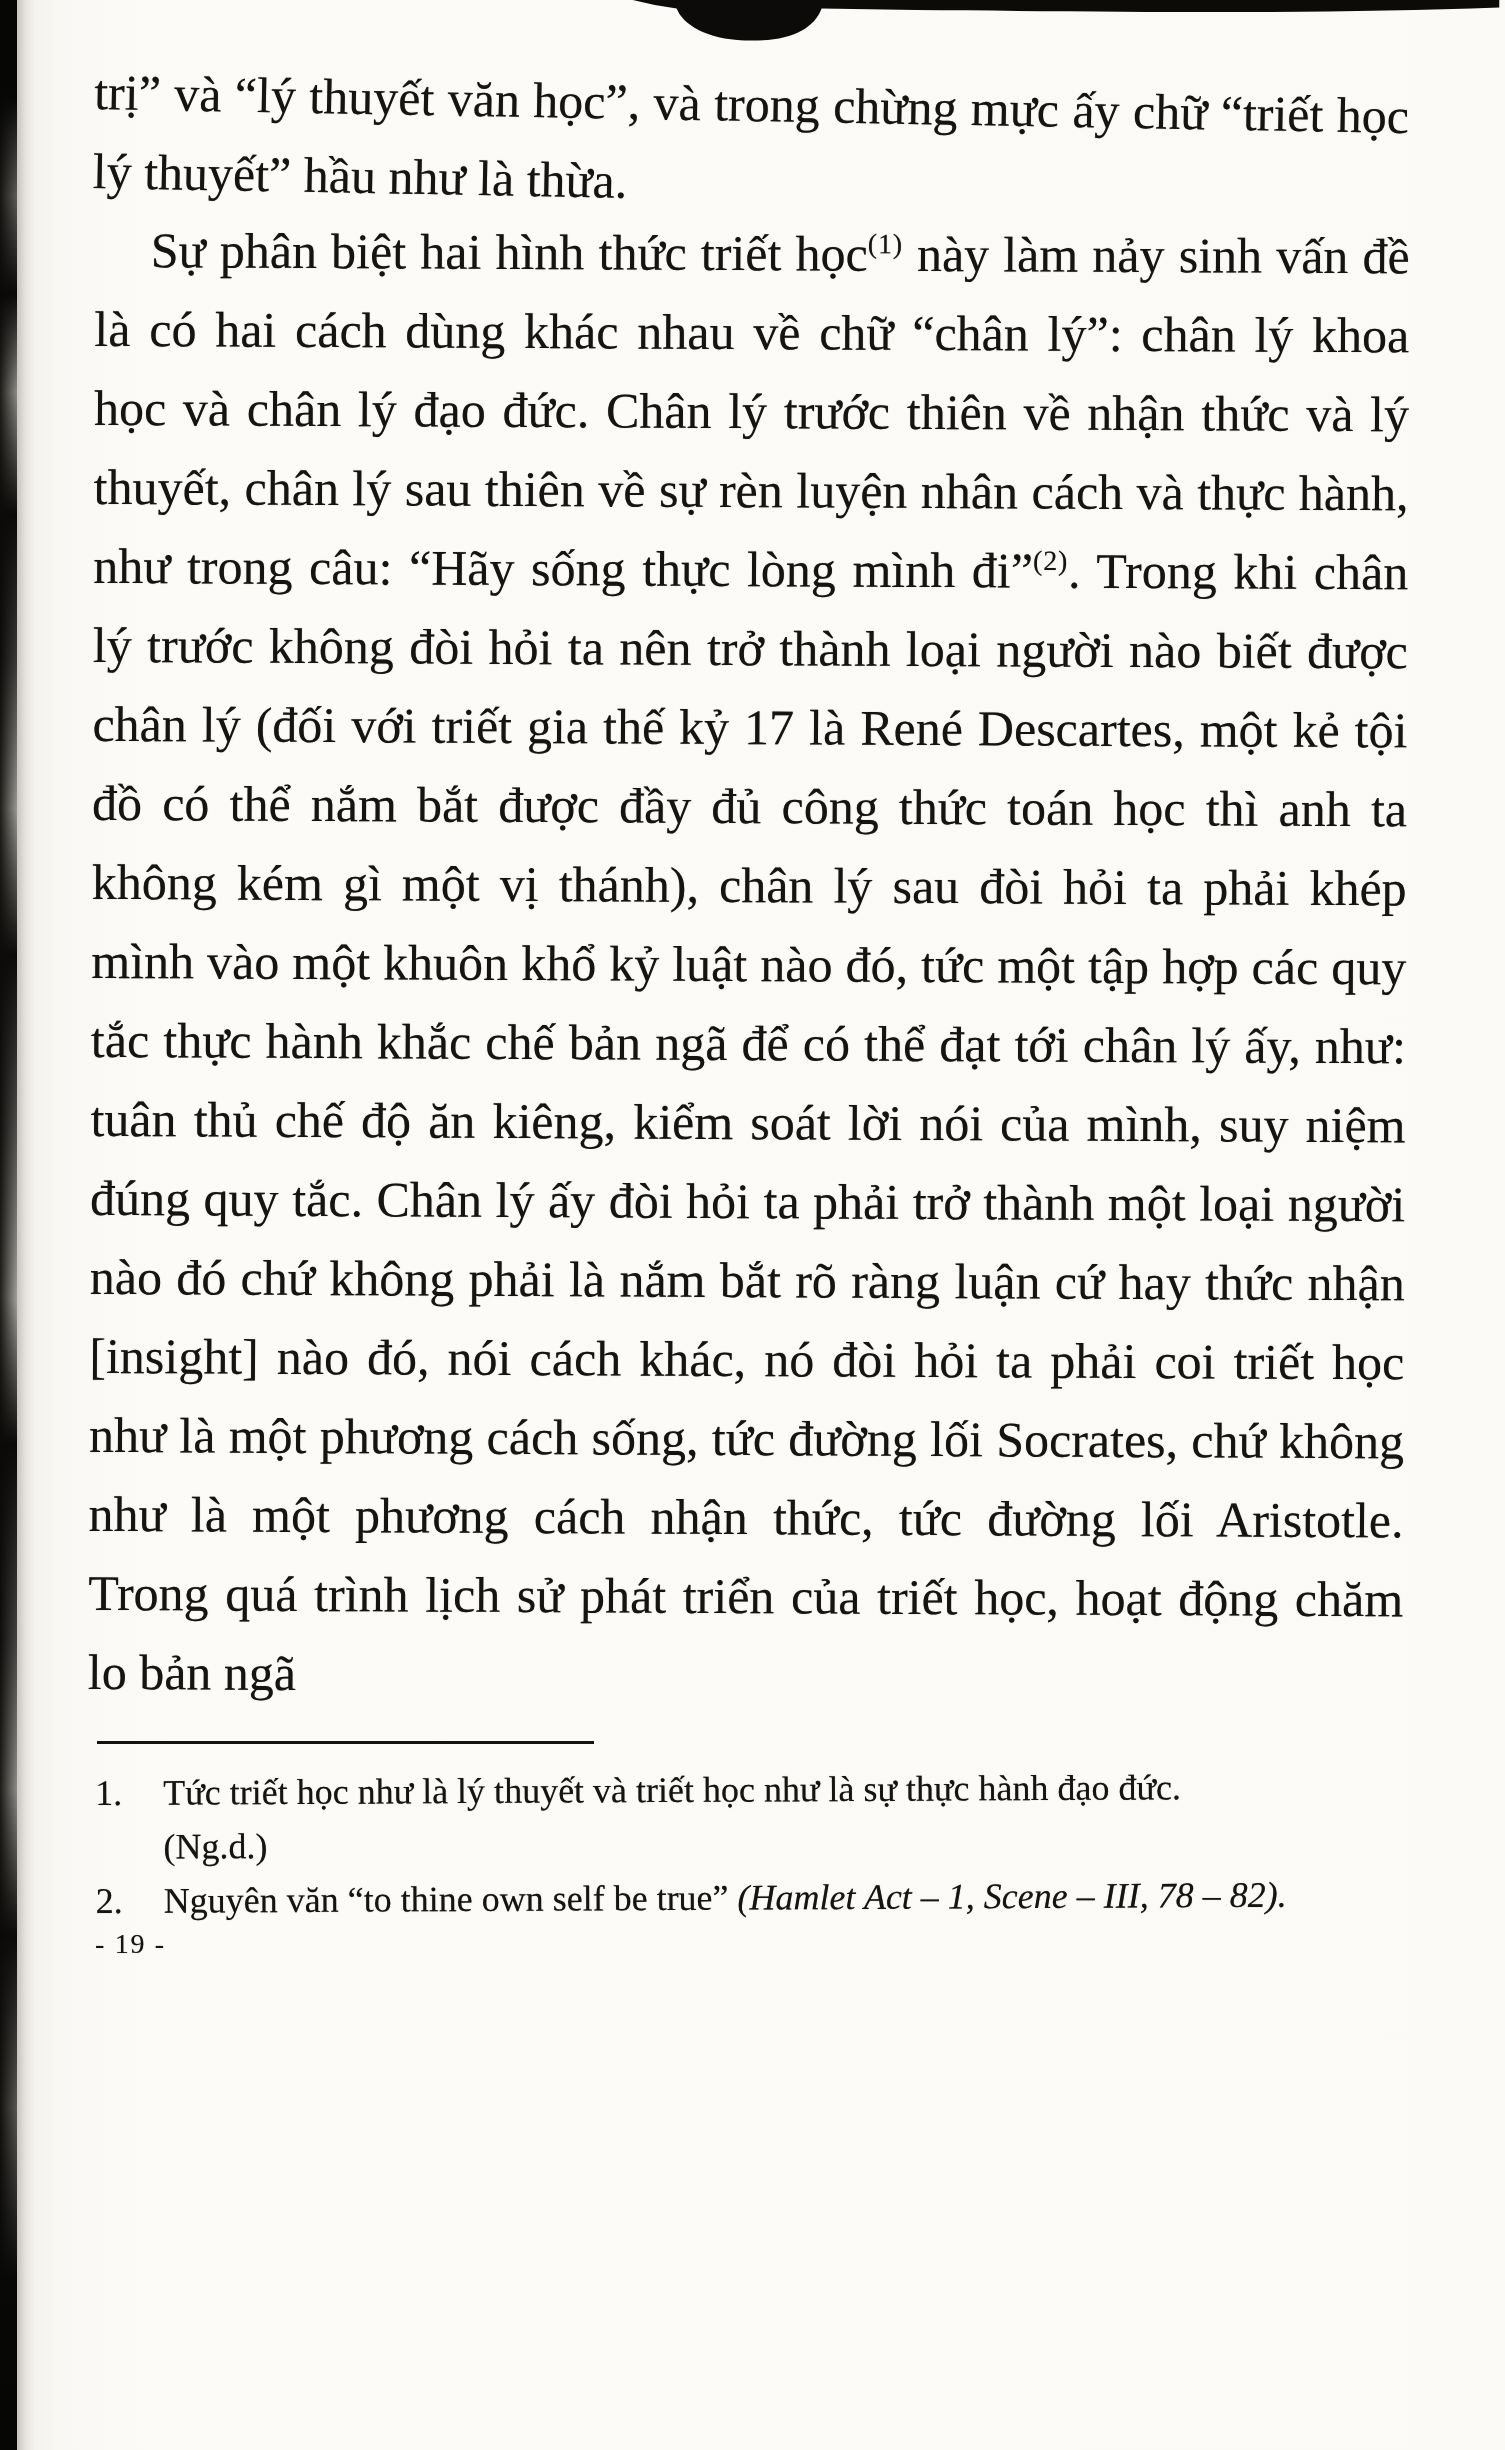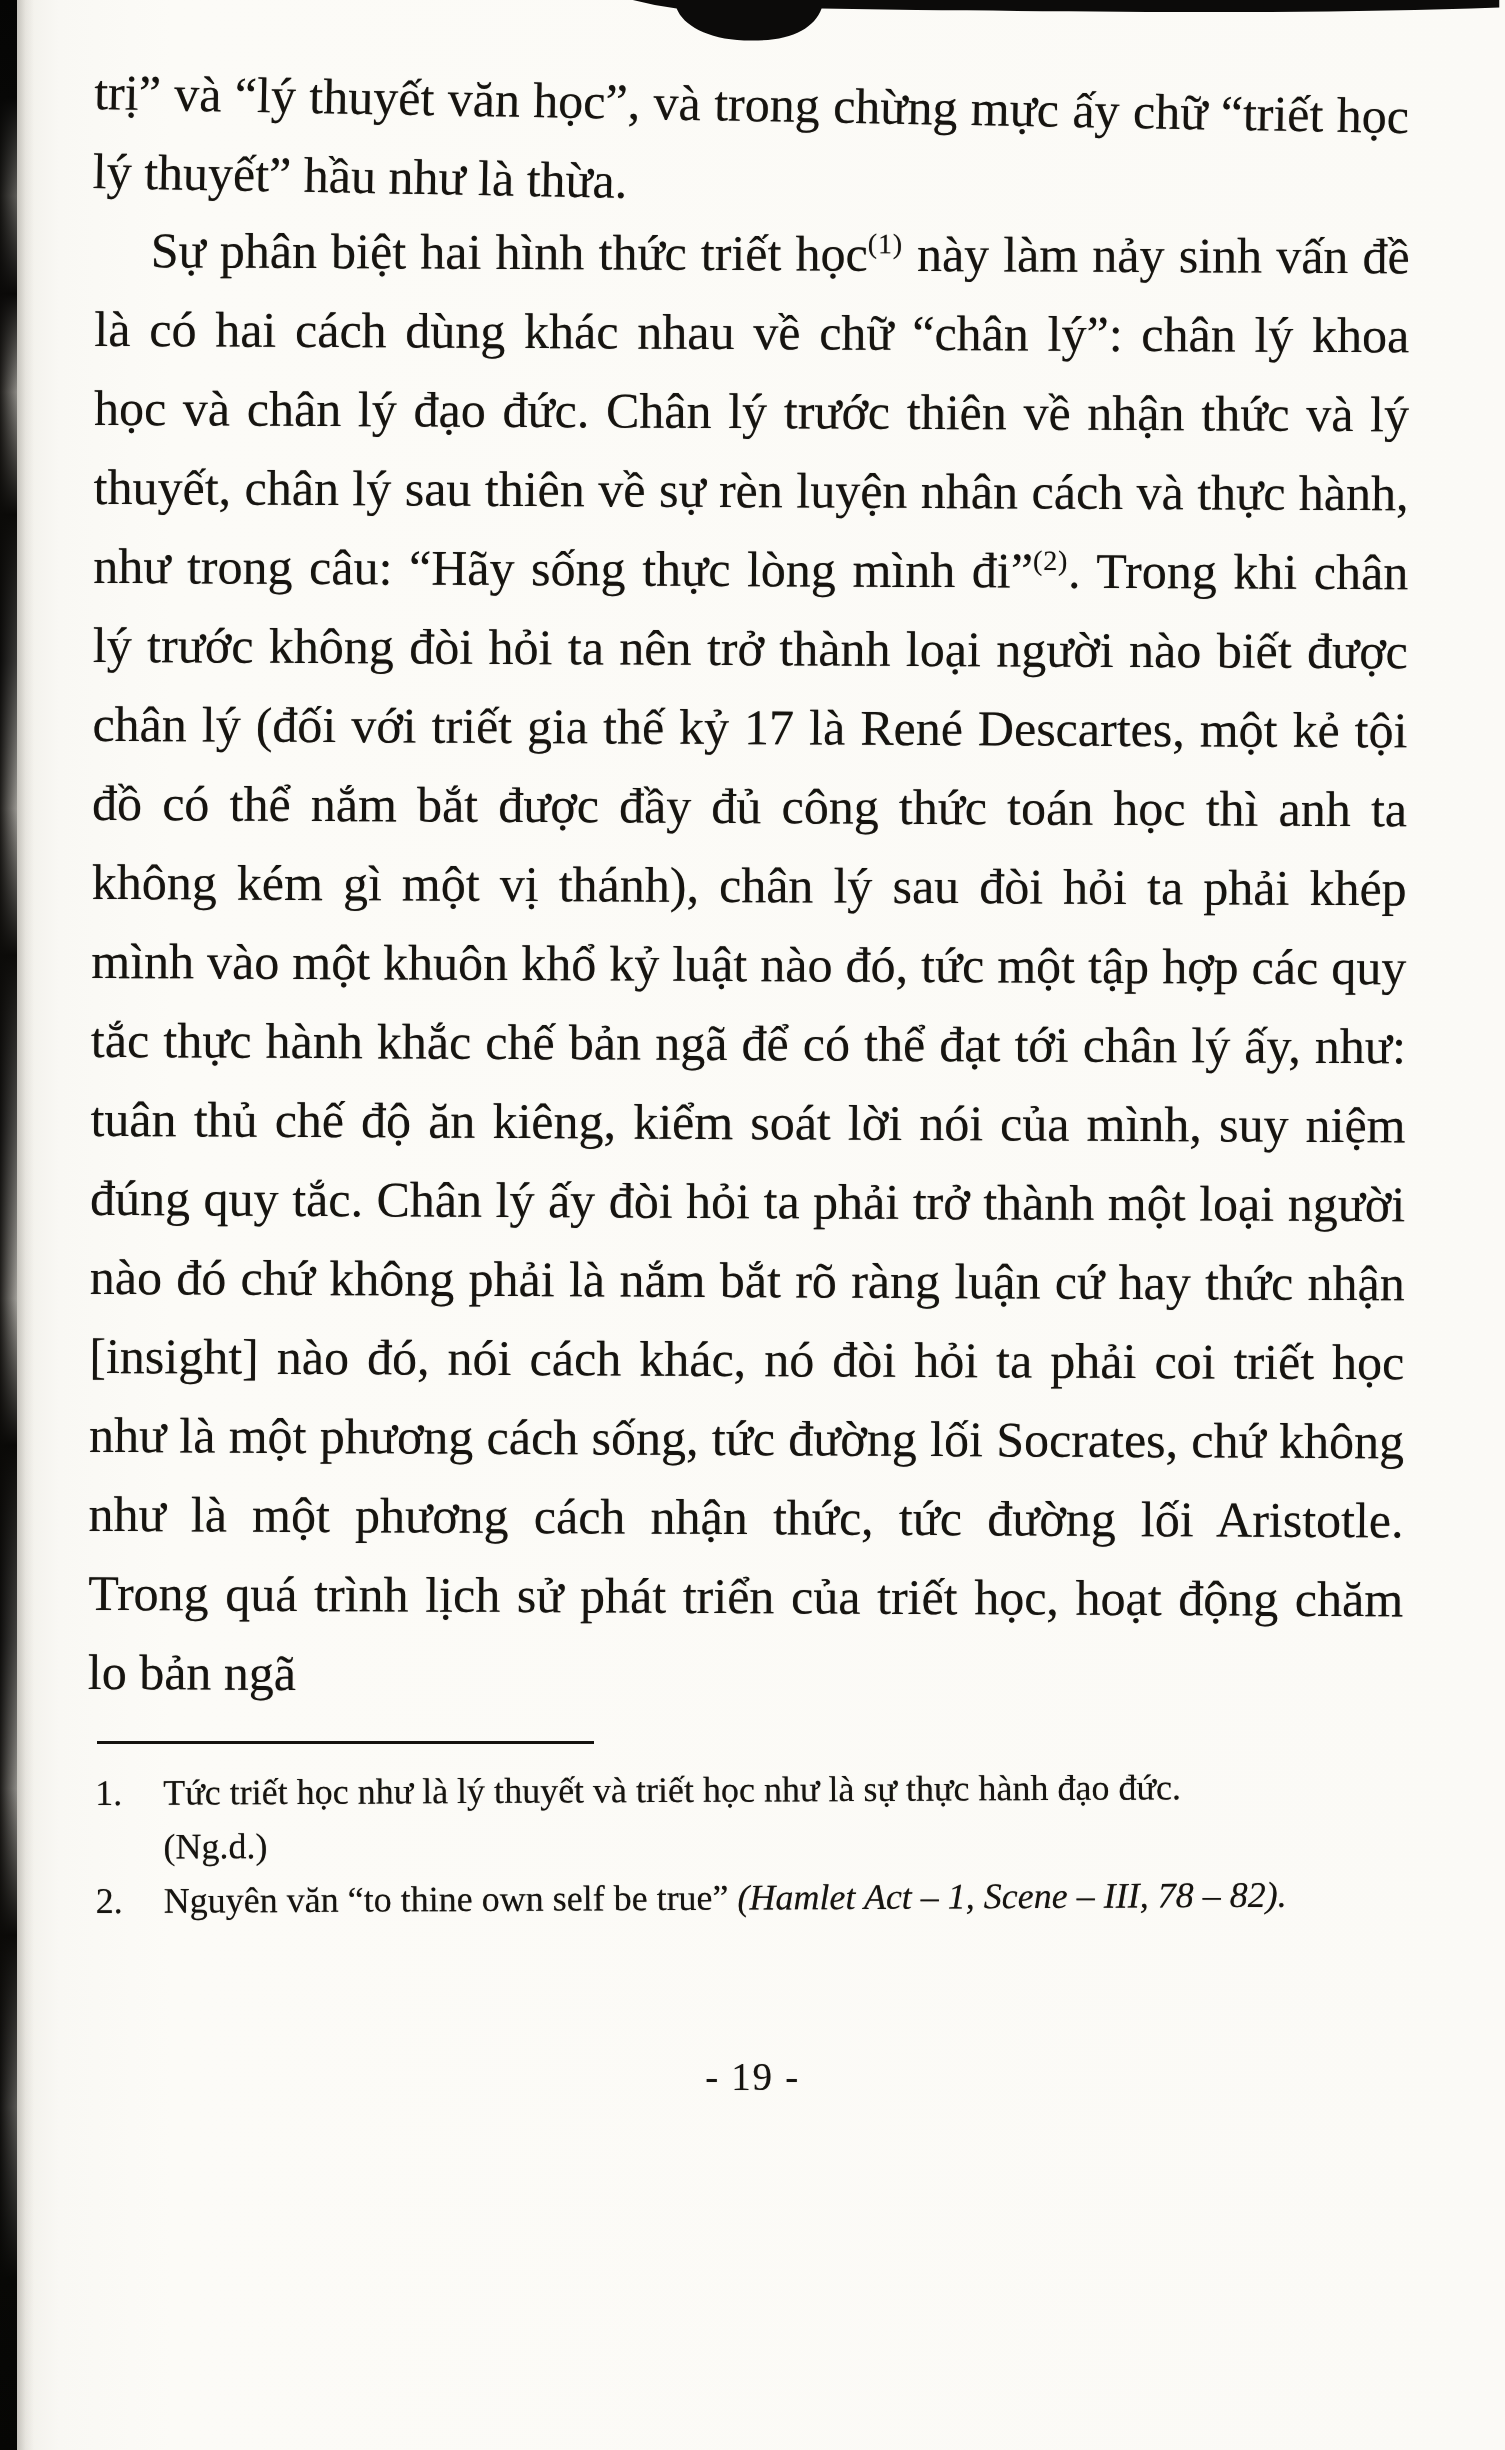--- a/index.html
+++ b/index.html
@@ -57,23 +57,21 @@
   .footnotes { transform:rotate(-0.3deg); transform-origin:0 0; }
   .footnote {
     display:flex;
     font-size:36px;
     line-height:54px;
     text-shadow:0 0 0.8px rgba(20,16,10,0.6);
   }
   .fn-marker { flex:0 0 68px; }
   .fn-text { flex:1; text-align:justify; }
   .page-number {
-    text-align:center;
-    font-size:39px;
-    margin-top:126px;
+    font-size:28px;
     letter-spacing:1.7px;
     text-shadow:0 0 0.8px rgba(20,16,10,0.5);
   }
 </style>
 </head>
 <body>
 
 <div class="scan">
   <div class="edge-left"></div>
   <svg class="edge-top" width="1505" height="59" viewBox="0 0 1772 70">

